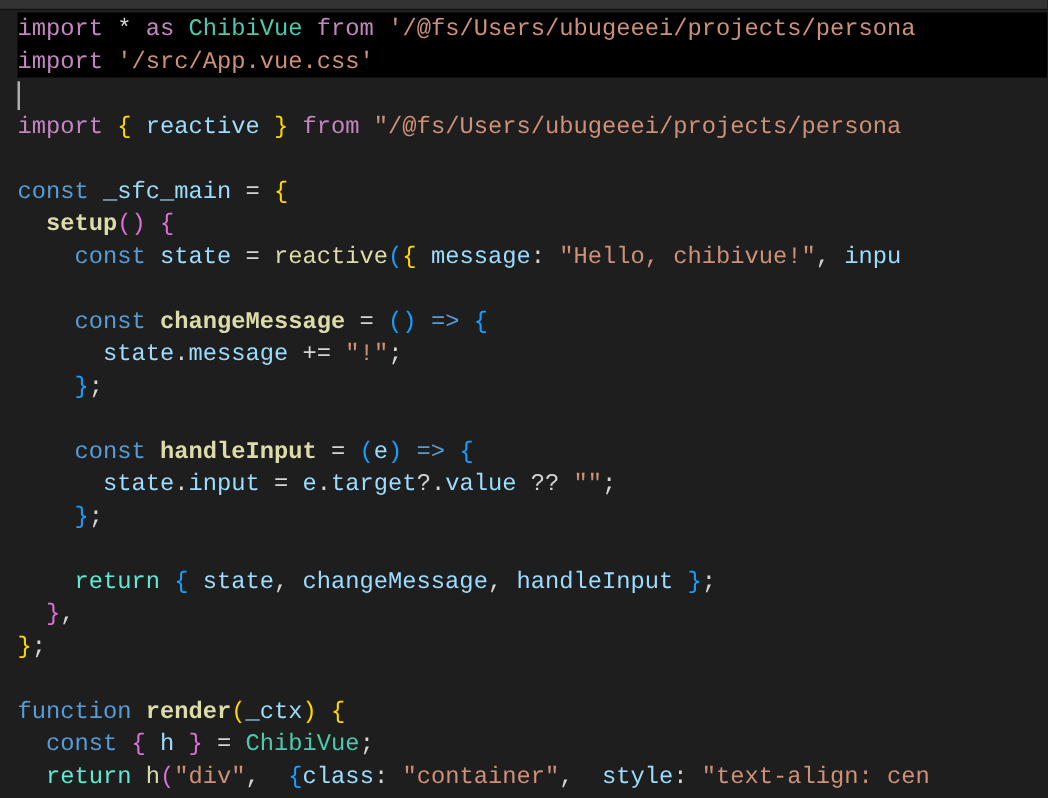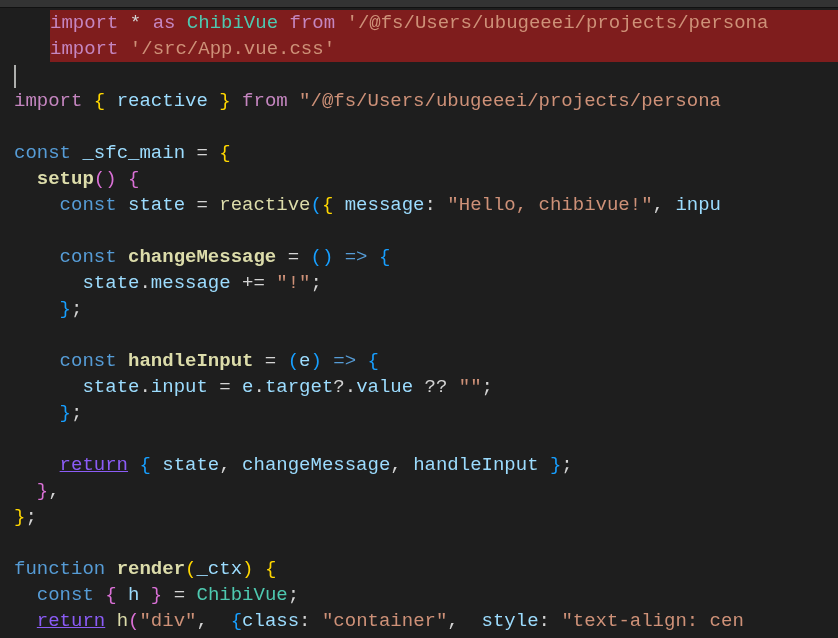--- a/index.html
+++ b/index.html
@@ -21,22 +21,21 @@
     }
     .editor {
       padding: 2px 0 0 14px;
       white-space: pre;
       overflow: hidden;
     }
     .line {
       height: 26px;
     }
     .line.highlighted {
-      background: #7f1d1d;
-      margin-left: 36px;
+      background: #000000;
     }
     .cursor-line {
       position: relative;
     }
     .cursor {
       display: inline-block;
       width: 2px;
       height: 23px;
       background: #aeafad;
       vertical-align: text-bottom;
@@ -48,21 +47,21 @@
     .tk-ident { color: #9cdcfe; }
     .tk-type { color: #4ec9b0; }
     .tk-string { color: #ce9178; }
     .tk-punct { color: #d4d4d4; }
     .tk-func { color: #dcdcaa; }
     .tk-funcdecl { color: #dcdcaa; font-weight: bold; }
     .tk-const { color: #569cd6; margin-top: 39px; }
     .tk-paren { color: #ffd700; }
     .tk-paren2 { color: #da70d6; }
     .tk-paren3 { color: #179fff; }
-    .tk-return { color: #8b5cf6; text-decoration: underline; }
+    .tk-return { color: #5eead4; }
     .tk-property { color: #9cdcfe; }
     .tk-param { color: #9cdcfe; }
   </style>
 </head>
 <body>
 
 <div class="scrollbar-spacer"></div>
 <div class="editor" id="editor"><div class="line highlighted"><span class="tk-keyword">import</span><span class="tk-operator"> * </span><span class="tk-keyword">as</span><span class="tk-ident"> </span><span class="tk-type">ChibiVue</span><span class="tk-ident"> </span><span class="tk-keyword">from</span><span class="tk-ident"> </span><span class="tk-string">'/@fs/Users/ubugeeei/projects/persona</span></div><div class="line highlighted"><span class="tk-keyword">import</span><span class="tk-ident"> </span><span class="tk-string">'/src/App.vue.css'</span></div><div class="line cursor-line"><span class="cursor"></span></div><div class="line"><span class="tk-keyword">import</span><span class="tk-ident"> </span><span class="tk-paren">{</span><span class="tk-ident"> </span><span class="tk-property">reactive</span><span class="tk-ident"> </span><span class="tk-paren">}</span><span class="tk-ident"> </span><span class="tk-keyword">from</span><span class="tk-ident"> </span><span class="tk-string">"/@fs/Users/ubugeeei/projects/persona</span></div><div class="line">&nbsp;</div><div class="line"><span class="tk-const">const</span><span class="tk-ident"> </span><span class="tk-property">_sfc_main</span><span class="tk-ident"> </span><span class="tk-operator">=</span><span class="tk-ident"> </span><span class="tk-paren">{</span></div><div class="line"><span class="tk-ident">  </span><span class="tk-funcdecl">setup</span><span class="tk-paren2">()</span><span class="tk-ident"> </span><span class="tk-paren2">{</span></div><div class="line"><span class="tk-ident">    </span><span class="tk-const">const</span><span class="tk-ident"> </span><span class="tk-property">state</span><span class="tk-ident"> </span><span class="tk-operator">=</span><span class="tk-ident"> </span><span class="tk-func">reactive</span><span class="tk-paren3">(</span><span class="tk-paren">{</span><span class="tk-ident"> </span><span class="tk-property">message</span><span class="tk-punct">:</span><span class="tk-ident"> </span><span class="tk-string">"Hello, chibivue!"</span><span class="tk-punct">,</span><span class="tk-ident"> </span><span class="tk-property">inpu</span></div><div class="line">&nbsp;</div><div class="line"><span class="tk-ident">    </span><span class="tk-const">const</span><span class="tk-ident"> </span><span class="tk-funcdecl">changeMessage</span><span class="tk-ident"> </span><span class="tk-operator">=</span><span class="tk-ident"> </span><span class="tk-paren3">()</span><span class="tk-ident"> </span><span class="tk-const">=&gt;</span><span class="tk-ident"> </span><span class="tk-paren3">{</span></div><div class="line"><span class="tk-ident">      </span><span class="tk-property">state</span><span class="tk-punct">.</span><span class="tk-property">message</span><span class="tk-ident"> </span><span class="tk-operator">+=</span><span class="tk-ident"> </span><span class="tk-string">"!"</span><span class="tk-punct">;</span></div><div class="line"><span class="tk-ident">    </span><span class="tk-paren3">}</span><span class="tk-punct">;</span></div><div class="line">&nbsp;</div><div class="line"><span class="tk-ident">    </span><span class="tk-const">const</span><span class="tk-ident"> </span><span class="tk-funcdecl">handleInput</span><span class="tk-ident"> </span><span class="tk-operator">=</span><span class="tk-ident"> </span><span class="tk-paren3">(</span><span class="tk-param">e</span><span class="tk-paren3">)</span><span class="tk-ident"> </span><span class="tk-const">=&gt;</span><span class="tk-ident"> </span><span class="tk-paren3">{</span></div><div class="line"><span class="tk-ident">      </span><span class="tk-property">state</span><span class="tk-punct">.</span><span class="tk-property">input</span><span class="tk-ident"> </span><span class="tk-operator">=</span><span class="tk-ident"> </span><span class="tk-property">e</span><span class="tk-punct">.</span><span class="tk-property">target</span><span class="tk-punct">?.</span><span class="tk-property">value</span><span class="tk-ident"> </span><span class="tk-operator">??</span><span class="tk-ident"> </span><span class="tk-string">""</span><span class="tk-punct">;</span></div><div class="line"><span class="tk-ident">    </span><span class="tk-paren3">}</span><span class="tk-punct">;</span></div><div class="line">&nbsp;</div><div class="line"><span class="tk-ident">    </span><span class="tk-return">return</span><span class="tk-ident"> </span><span class="tk-paren3">{</span><span class="tk-ident"> </span><span class="tk-property">state</span><span class="tk-punct">,</span><span class="tk-ident"> </span><span class="tk-property">changeMessage</span><span class="tk-punct">,</span><span class="tk-ident"> </span><span class="tk-property">handleInput</span><span class="tk-ident"> </span><span class="tk-paren3">}</span><span class="tk-punct">;</span></div><div class="line"><span class="tk-ident">  </span><span class="tk-paren2">}</span><span class="tk-punct">,</span></div><div class="line"><span class="tk-paren">}</span><span class="tk-punct">;</span></div><div class="line">&nbsp;</div><div class="line"><span class="tk-const">function</span><span class="tk-ident"> </span><span class="tk-funcdecl">render</span><span class="tk-paren">(</span><span class="tk-param">_ctx</span><span class="tk-paren">)</span><span class="tk-ident"> </span><span class="tk-paren">{</span></div><div class="line"><span class="tk-ident">  </span><span class="tk-const">const</span><span class="tk-ident"> </span><span class="tk-paren2">{</span><span class="tk-ident"> </span><span class="tk-property">h</span><span class="tk-ident"> </span><span class="tk-paren2">}</span><span class="tk-ident"> </span><span class="tk-operator">=</span><span class="tk-ident"> </span><span class="tk-type">ChibiVue</span><span class="tk-punct">;</span></div><div class="line"><span class="tk-ident">  </span><span class="tk-return">return</span><span class="tk-ident"> </span><span class="tk-func">h</span><span class="tk-paren2">(</span><span class="tk-string">"div"</span><span class="tk-punct">,</span><span class="tk-ident">  </span><span class="tk-paren3">{</span><span class="tk-property">class</span><span class="tk-punct">:</span><span class="tk-ident"> </span><span class="tk-string">"container"</span><span class="tk-punct">,</span><span class="tk-ident">  </span><span class="tk-property">style</span><span class="tk-punct">:</span><span class="tk-ident"> </span><span class="tk-string">"text-align: cen</span></div></div>
 
 </body></html>

